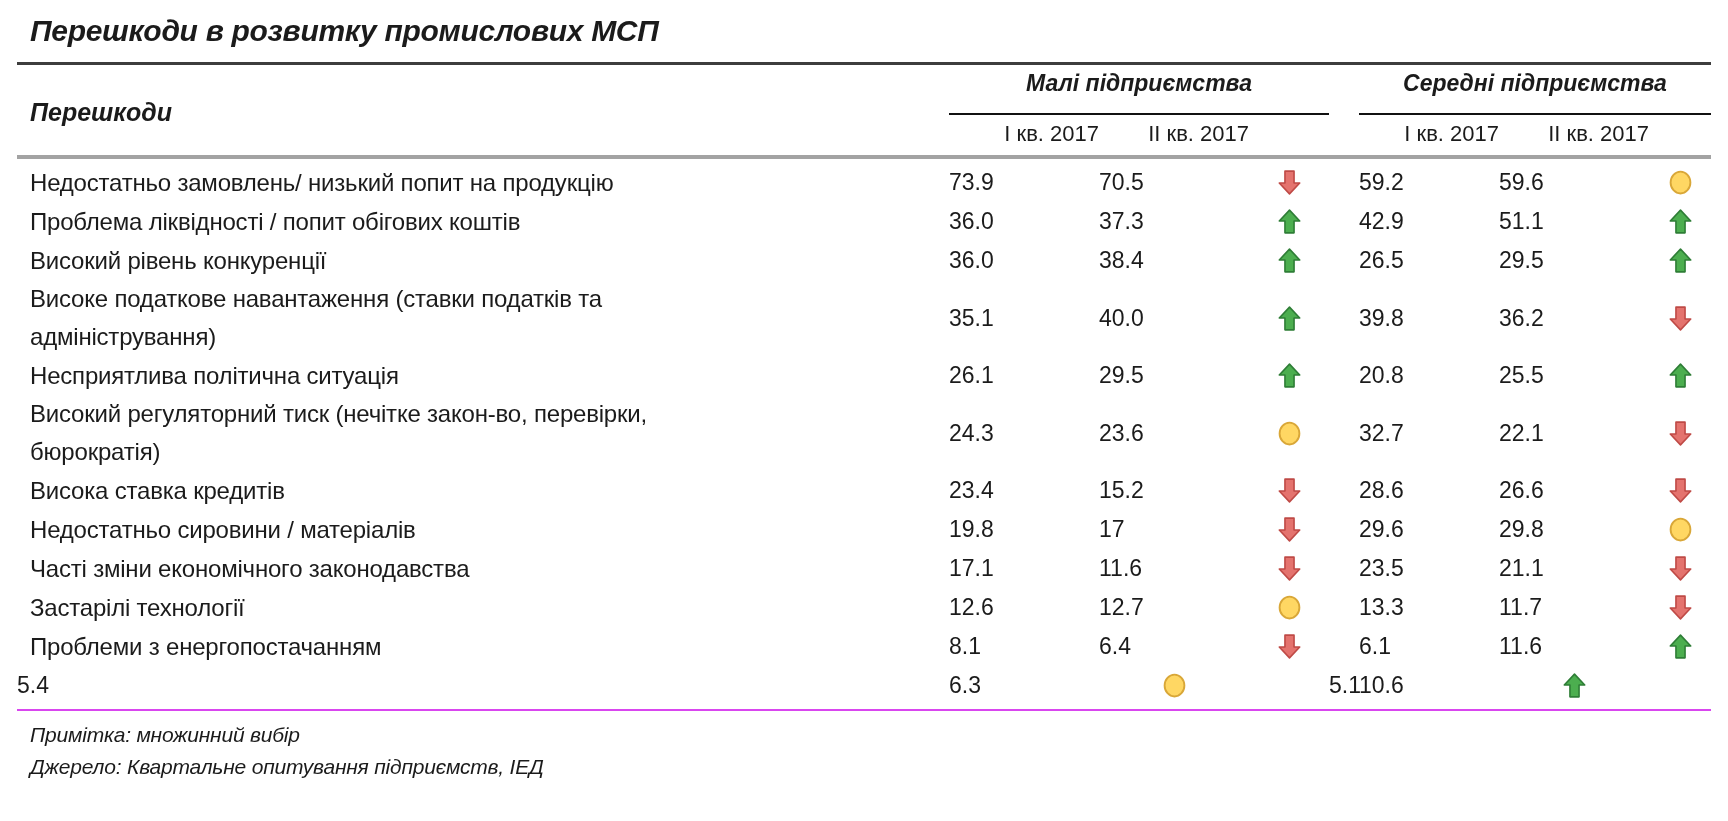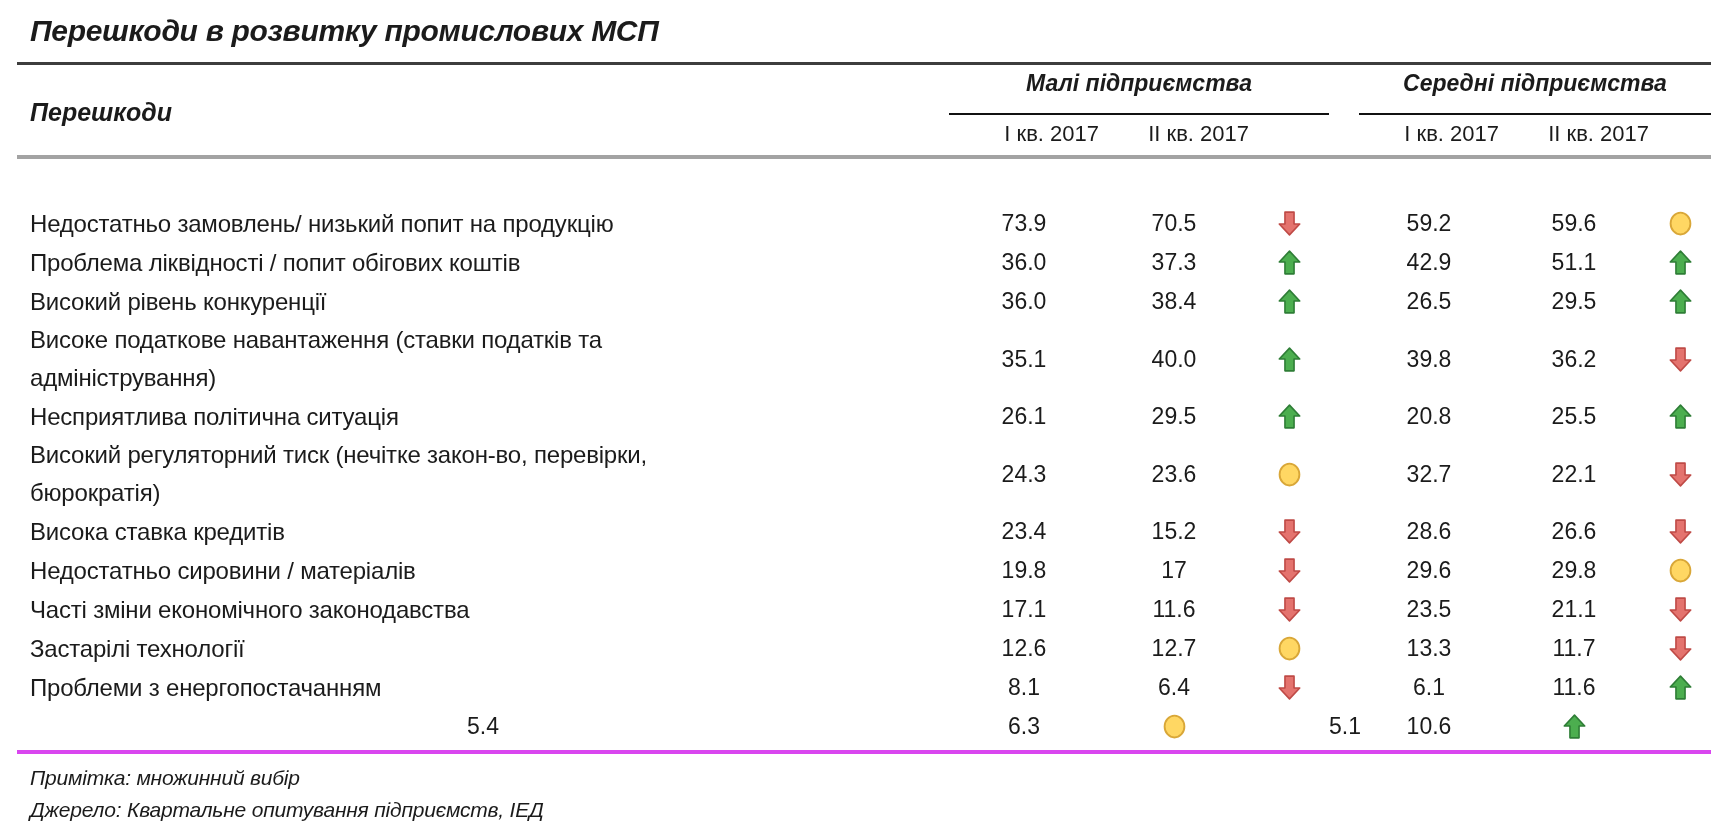--- a/index.html
+++ b/index.html
@@ -36,27 +36,27 @@
     font-size:23px; font-weight:bold; font-style:italic; text-align:center;
     border-bottom:2px solid #111; padding-bottom:16px; align-self:end; grid-row:1;
   }
   .group1 { grid-column:2 / 5; }
   .group2 { grid-column:6 / 9; }
   .qh { font-size:22px; text-align:right; grid-row:2; align-self:center; }
   .qh.c1 { grid-column:2; } .qh.c2 { grid-column:3; }
   .qh.c3 { grid-column:6; } .qh.c4 { grid-column:7; }
 
   
-  .tbody { border-bottom:4px solid #d946ef; padding:4px 0;margin-top:41px; }
+  .tbody { border-bottom:2px solid #d946ef; padding:4px 0; }
   .trow { min-height:39px; }
   .cell.label {
     font-size:24px; padding-left:13px; line-height:38px;
     white-space:pre-line; letter-spacing:-0.2px;
   }
-  .cell.num { font-size:23px; text-align:center; }
+  .cell.num { font-size:23px; text-align:left; }
   .cell.icon { display:flex; justify-content:center; align-items:center; }
   .ticon { display:inline-flex; line-height:0; }
 
   
   .foot { margin:12px 17px 16px 17px; }
   .foot p { margin:8px 0 0 13px; font-size:21px; font-style:italic; letter-spacing:-0.2px; }
 </style>
 </head>
 <body>
 

